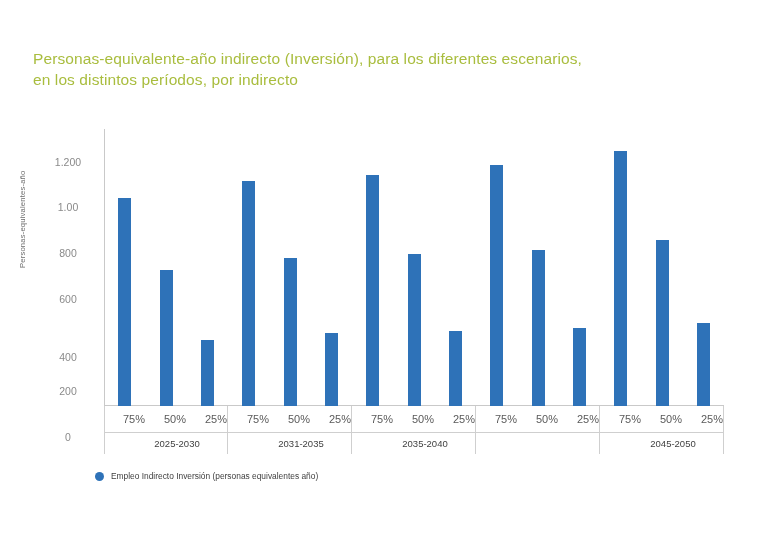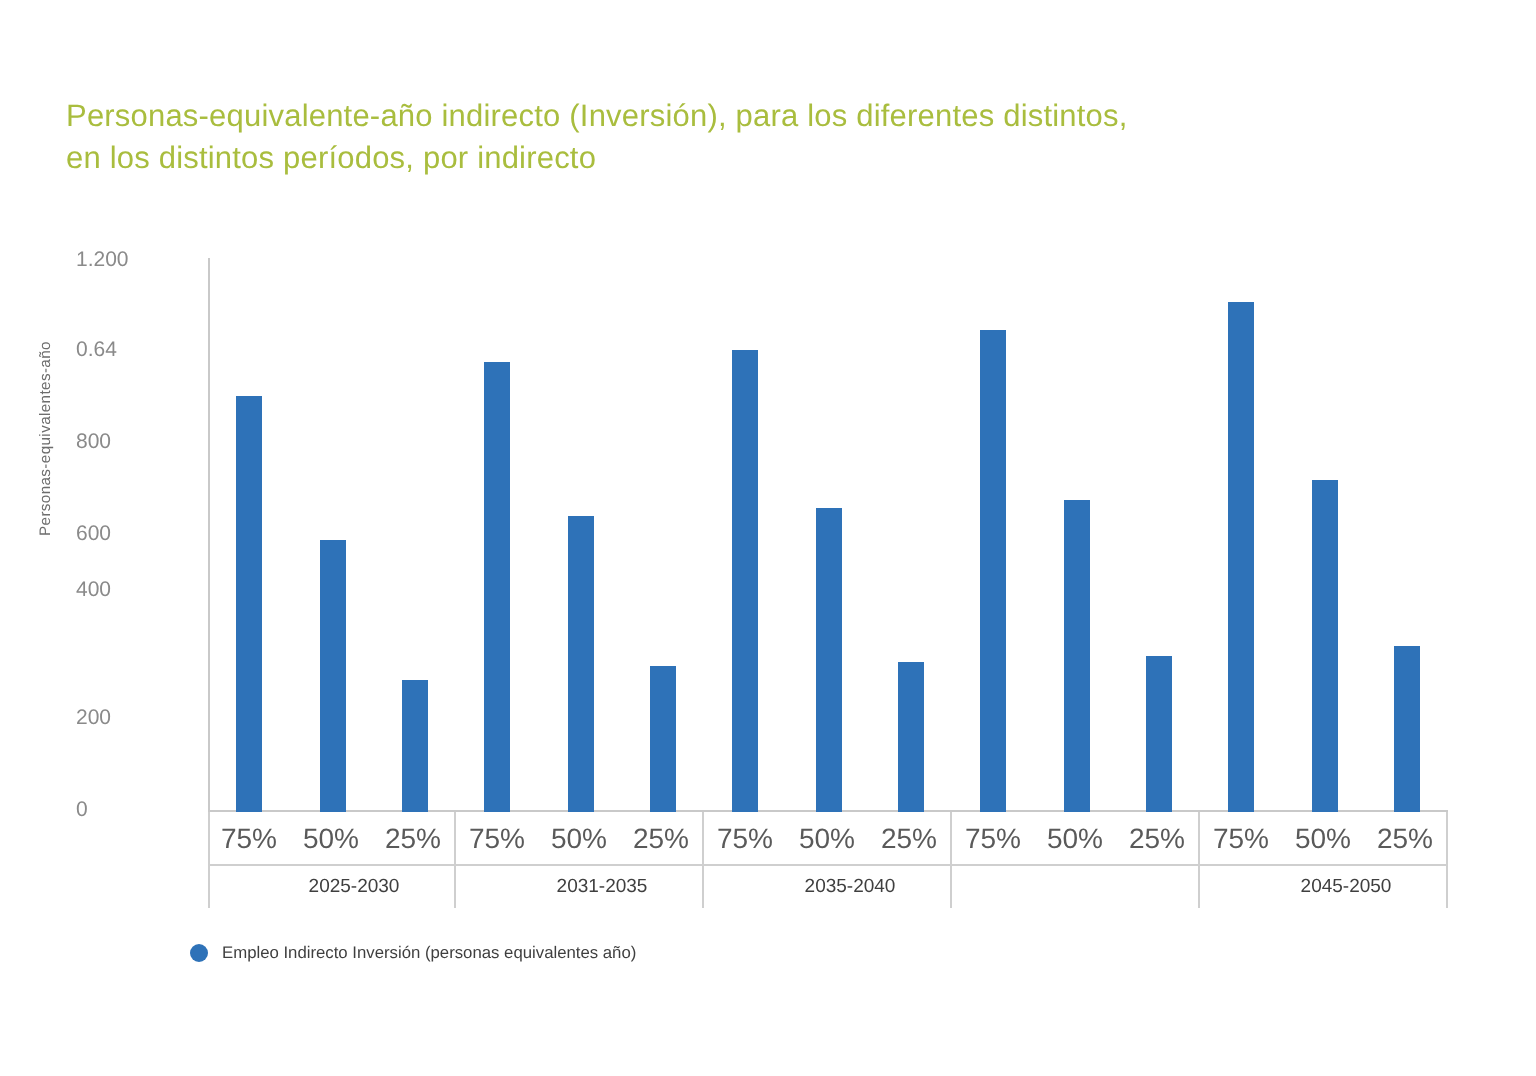--- a/index.html
+++ b/index.html
@@ -34,25 +34,26 @@
     left:104px; top:405px;
     width:620px; height:1px;
     background:#c9c9c9;
   }
 
   
   .ytick{
     position:absolute;
     right:0;
     width:60px;
-    text-align:left;
+    text-align:center;
     font-size:10.5px;
     color:#8a8a8a;
     transform:translateY(-50%);
     white-space:nowrap;
+    margin-top:32px;
   }
   #y-ticks{
     position:absolute;
     left:33px; top:0;
     width:65px; height:538px;
   }
 
   
   #y-axis-title{
     position:absolute;
@@ -95,22 +96,22 @@
   }
   .cat-group:last-child{border-right:1px solid #cfcfcf;}
   .cat-ticks{
     height:26px;
     display:flex;
     align-items:center;
     border-bottom:1px solid #cfcfcf;
   }
   .cat-tick{
     flex:1 1 0;
-    text-align:center;
-    font-size:14px;
+    text-align:right;
+    font-size:11px;
     color:#5a5a5a;
   }
   .cat-period{
     height:21px;
     display:flex;
     align-items:center;
     justify-content:center;
     font-size:9.5px;
     color:#3f3f3f;
     padding-left:23px;
@@ -138,34 +139,34 @@
   #legend-label{
     font-size:8.4px;
     color:#3f3f3f;
     white-space:nowrap;
   }
 </style>
 </head>
 <body>
 
 <div id="chart-title">
-  <span class="tline">Personas-equivalente-año indirecto (Inversión), para los diferentes distintos,</span>
+  <span class="tline">Personas-equivalente-año indirecto (Inversión), para los diferentes escenarios,</span>
   <span class="tline">en los distintos períodos, por indirecto</span>
 </div>
 
 <div style="position:absolute;left:40px;top:0;width:0;height:538px;">
   <div id="y-axis-title">Personas-equivalentes-año</div>
 </div>
 
 <div id="y-ticks">
   <div class="ytick" style="top:130px;">1.200</div>
-  <div class="ytick" style="top:175px;">0.64</div>
+  <div class="ytick" style="top:175px;">1.00</div>
   <div class="ytick" style="top:221px;">800</div>
   <div class="ytick" style="top:267px;">600</div>
-  <div class="ytick" style="top:295px;">400</div>
+  <div class="ytick" style="top:325px;">400</div>
   <div class="ytick" style="top:359px;">200</div>
   <div class="ytick" style="top:405px;">0</div>
 </div>
 
 <div id="y-axis-line"></div>
 <div id="x-axis-line"></div>
 
 <div id="bars-layer">
     <div class="bar" title="2025-2030 75%: 899" style="left: 14.1667px; height: 207.519px;"></div>
     <div class="bar" title="2025-2030 50%: 589" style="left: 55.5px; height: 135.961px;"></div>

